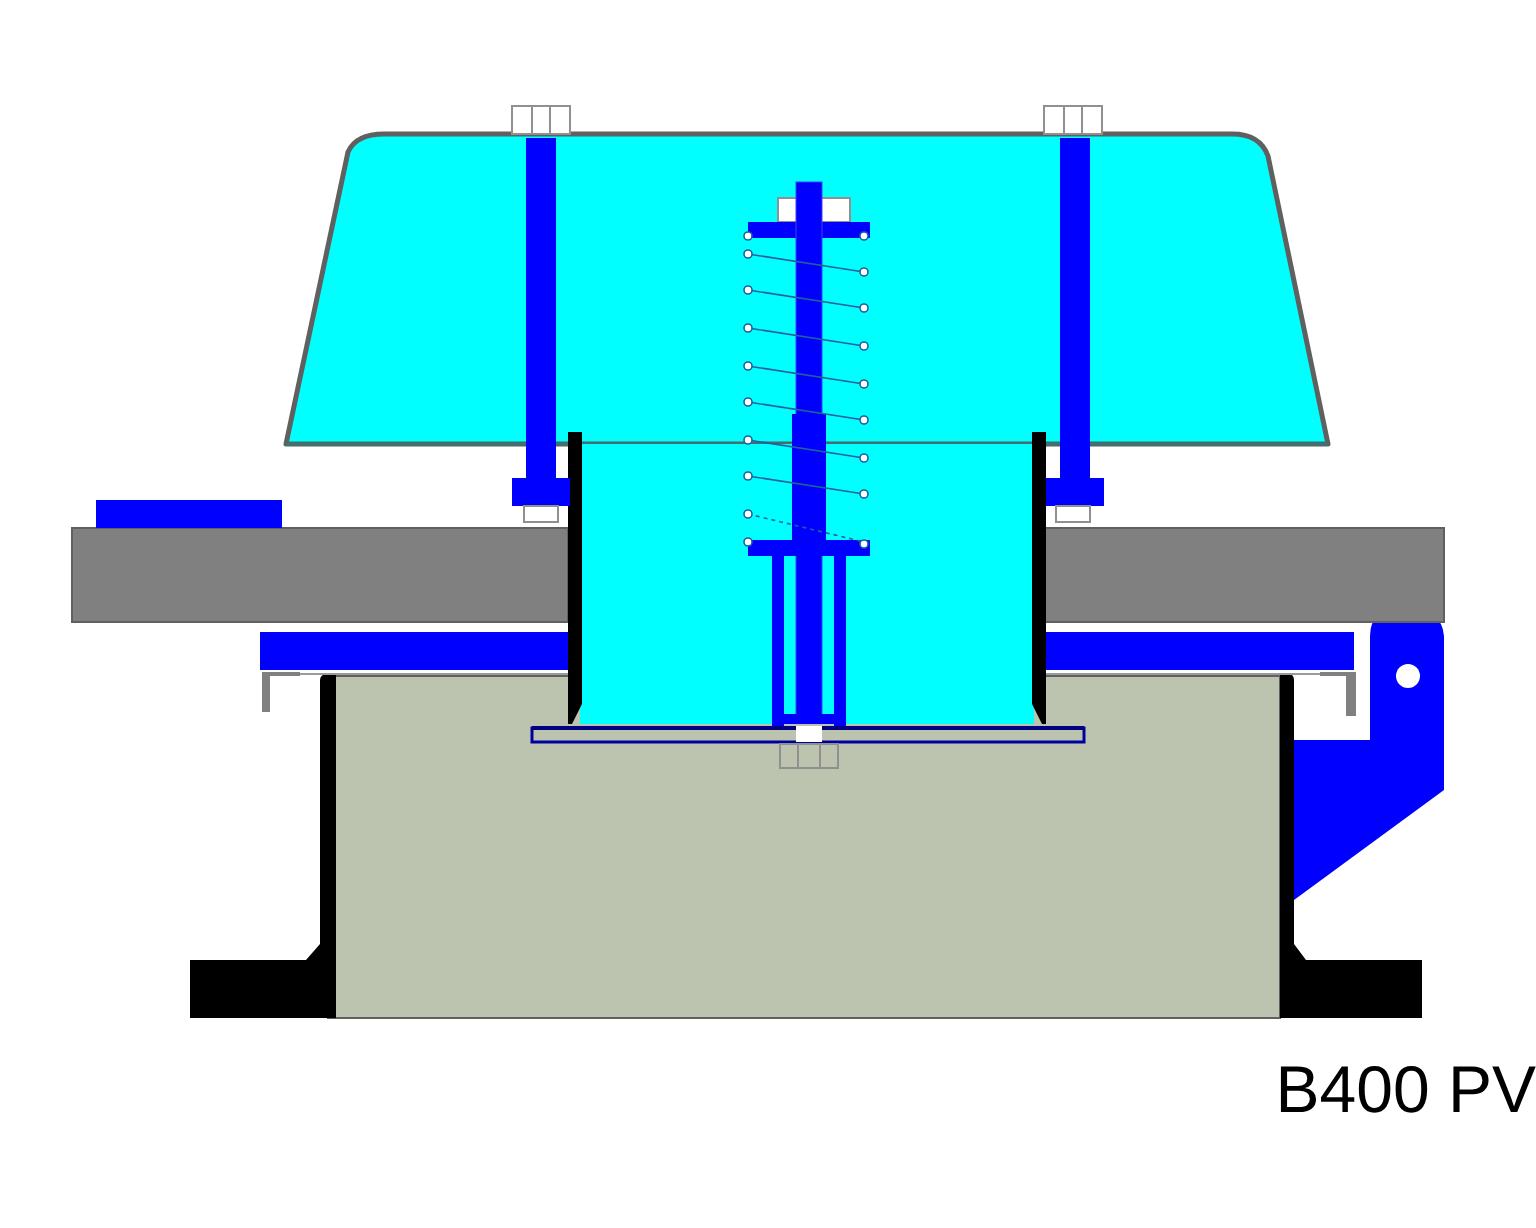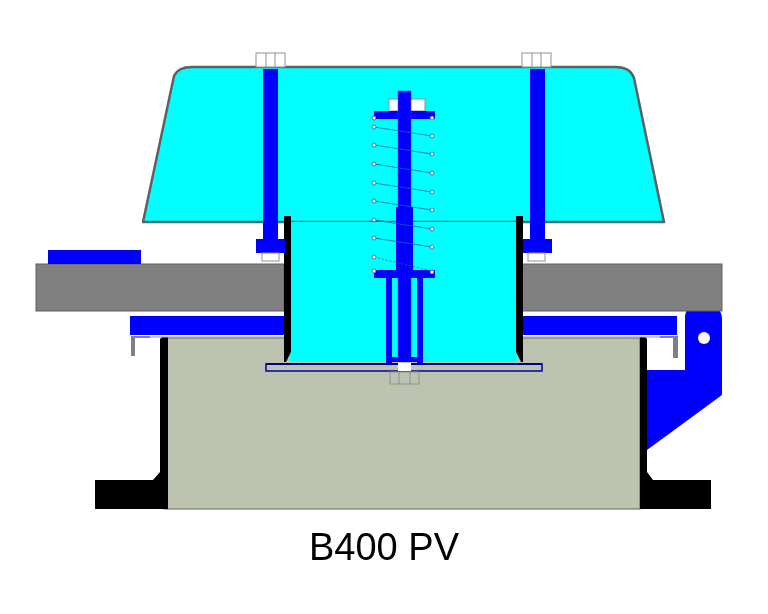--- a/index.html
+++ b/index.html
@@ -1,20 +1,20 @@
 <!DOCTYPE html>
 <html><head>
 <meta charset="utf-8">
 <style>
   html, body { margin: 0; padding: 0; background: #ffffff; }
   body { width: 768px; height: 614px; position: relative; overflow: hidden; }
   #diagram { position: absolute; left: 0; top: 0; }
   .caption {
-    position: absolute; left: 0; top: 526px; width: 768px; text-align: center;
-    font-family: "Liberation Sans", sans-serif; font-size: 38px; color: #000;
+    position: absolute; left: 0; top: 526px; width: 768px; text-align: right;
+    font-family: "Liberation Sans", sans-serif; font-size: 33px; color: #000;
     letter-spacing: 0px;
   }
 </style>
 </head>
 <body>
 
 <svg id="diagram" width="768" height="614" viewBox="0 0 768 614" xmlns="http://www.w3.org/2000/svg">
 
   <g>
     <rect x="164" y="338" width="476" height="171" fill="#bcc4b0" stroke="#606060" stroke-width="1"></rect>

